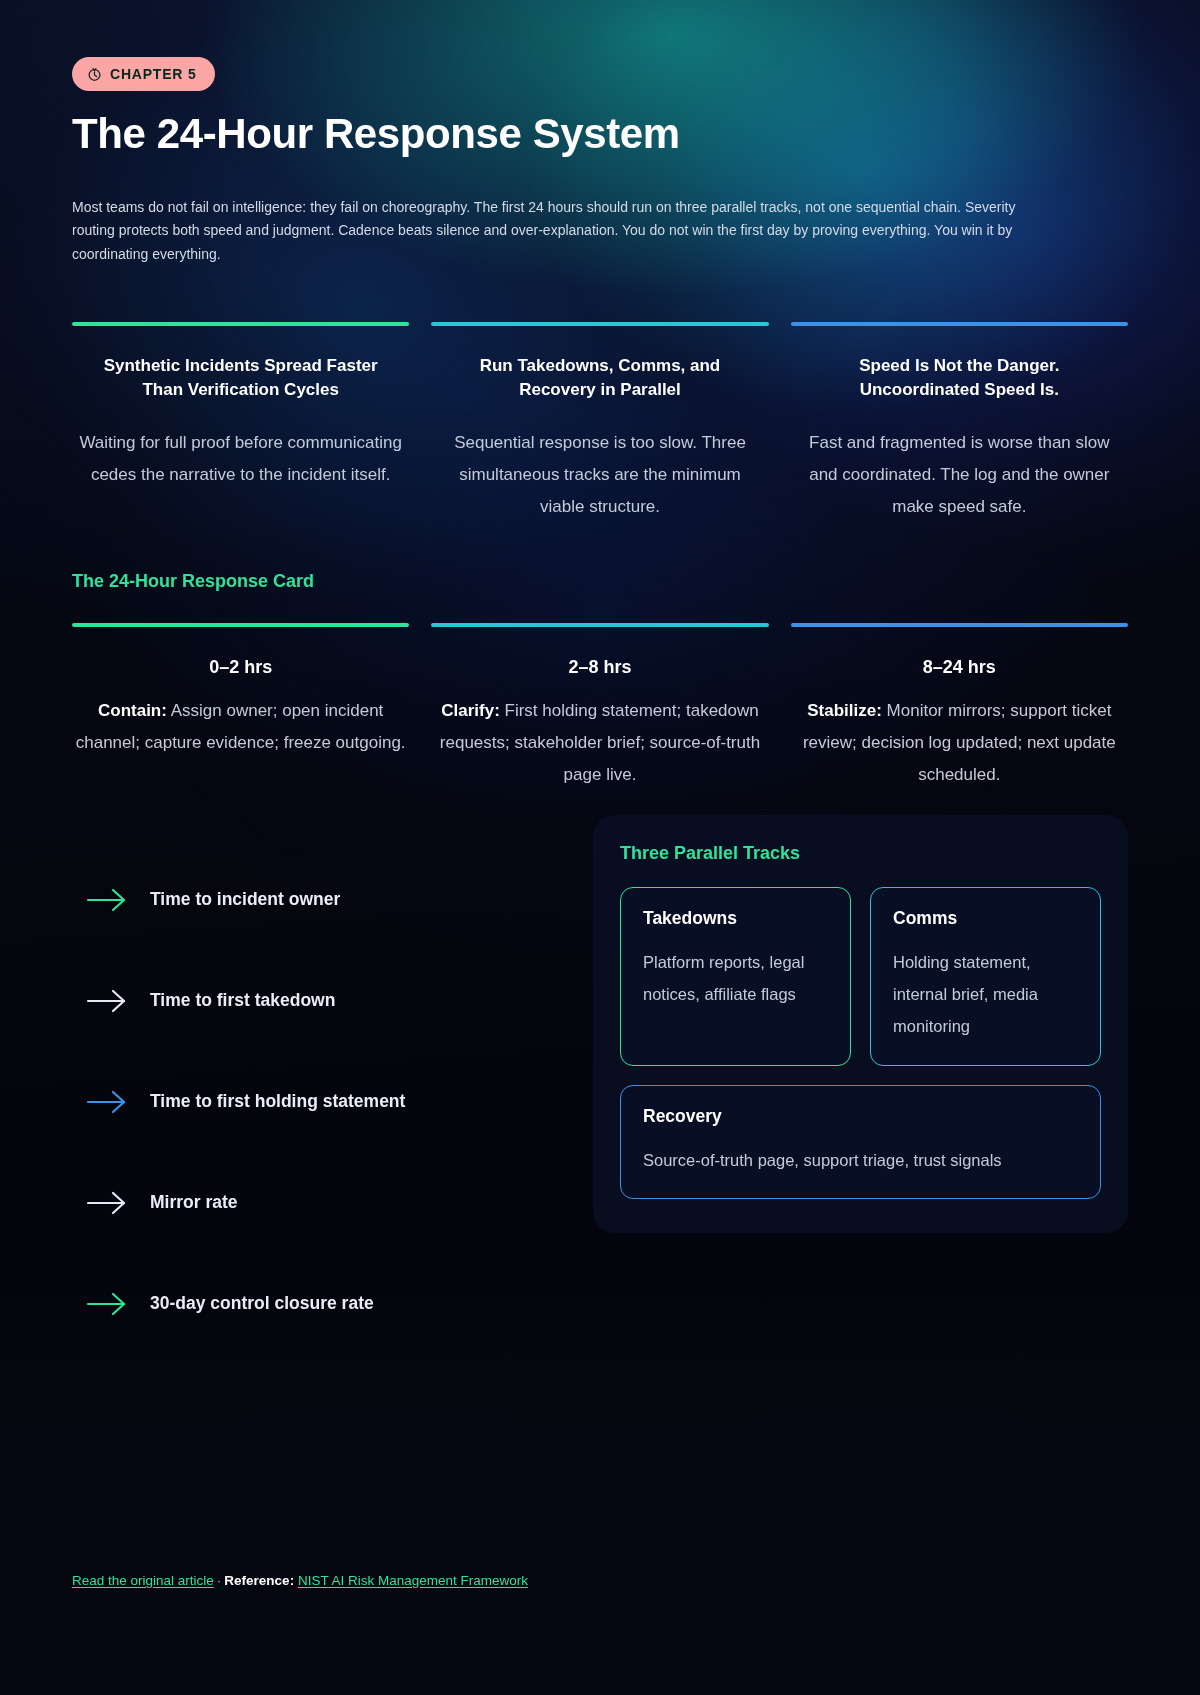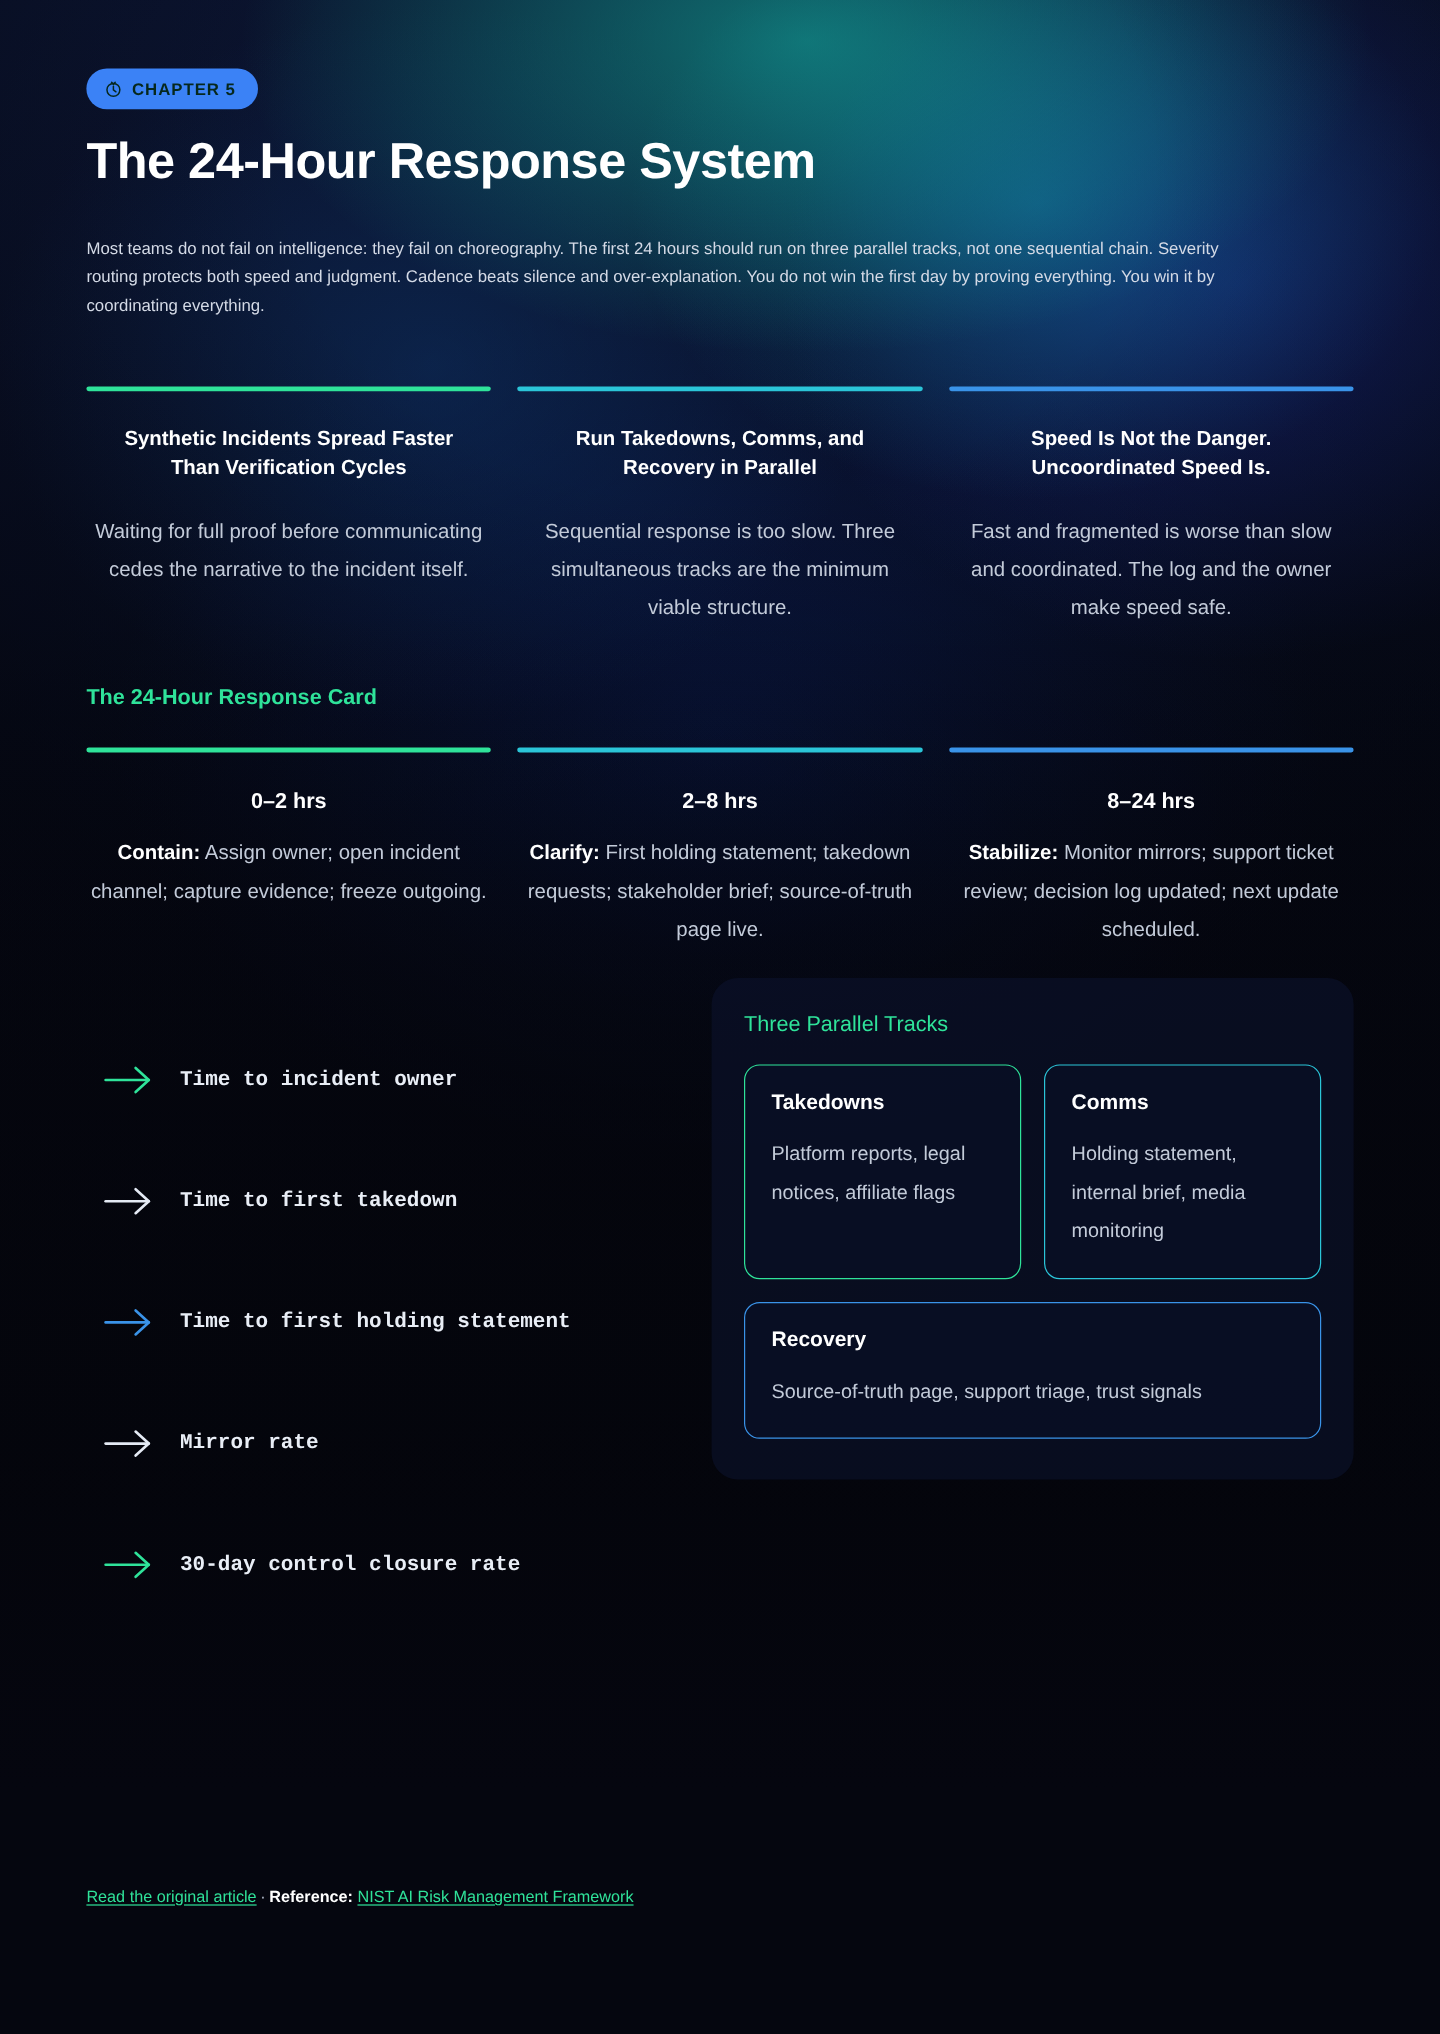--- a/index.html
+++ b/index.html
@@ -152,40 +152,39 @@
     font-weight:700;
     color:#2fe39a;
     margin-bottom:14px;
   }
   .kpi-item {
     display:flex;
     align-items:center;
     gap:22px;
     height:101px;
     padding-left:14px;
-    font-family:Liberation Mono, monospace;
   }
   .kpi-item .arrow-ic { flex:0 0 auto; width:42px; height:26px; display:block; }
   .kpi-item .kpi-label {
     font-size:17.5px;
     font-weight:700;
     color:#e9eef6;
   }
 
   
   .tracks-panel {
     background:rgba(11,19,45,0.60);
     border-radius:22px;
     padding:28px 27px 34px 27px;
     align-self:start;
     margin-top:-34px;
   }
   .tracks-title {
     font-size:18px;
-    font-weight:400;
+    font-weight:700;
     color:#2fe39a;
     margin-bottom:23px;
   }
   .tracks-grid {
     display:grid;
     grid-template-columns:1fr 1fr;
     gap:19px;
   }
   .track-box {
     border:1.6px solid #2fe39a;
@@ -226,21 +225,21 @@
 </style>
 </head>
 <body>
 
 <div id="bg-aurora"></div>
 <div id="bg-vignette"></div>
 
 <div id="page">
 
   
-  <div class="chapter-badge" style="background: #3b82f6;">
+  <div class="chapter-badge" style="background: #fca5a5;">
     <span class="clock-ic-wrap">
       <svg class="clock-ic" viewBox="0 0 24 24" fill="none" stroke="#06281d" stroke-width="2" stroke-linecap="round">
         <circle cx="12" cy="12.6" r="8.6"></circle>
         <path d="M12 7.8 L12 12.6 L15.4 15.2"></path>
         <path d="M9.6 2.6 L12 5.2 L14.4 2.6"></path>
       </svg>
     </span>
     <span>CHAPTER 5</span>
   </div>
 

